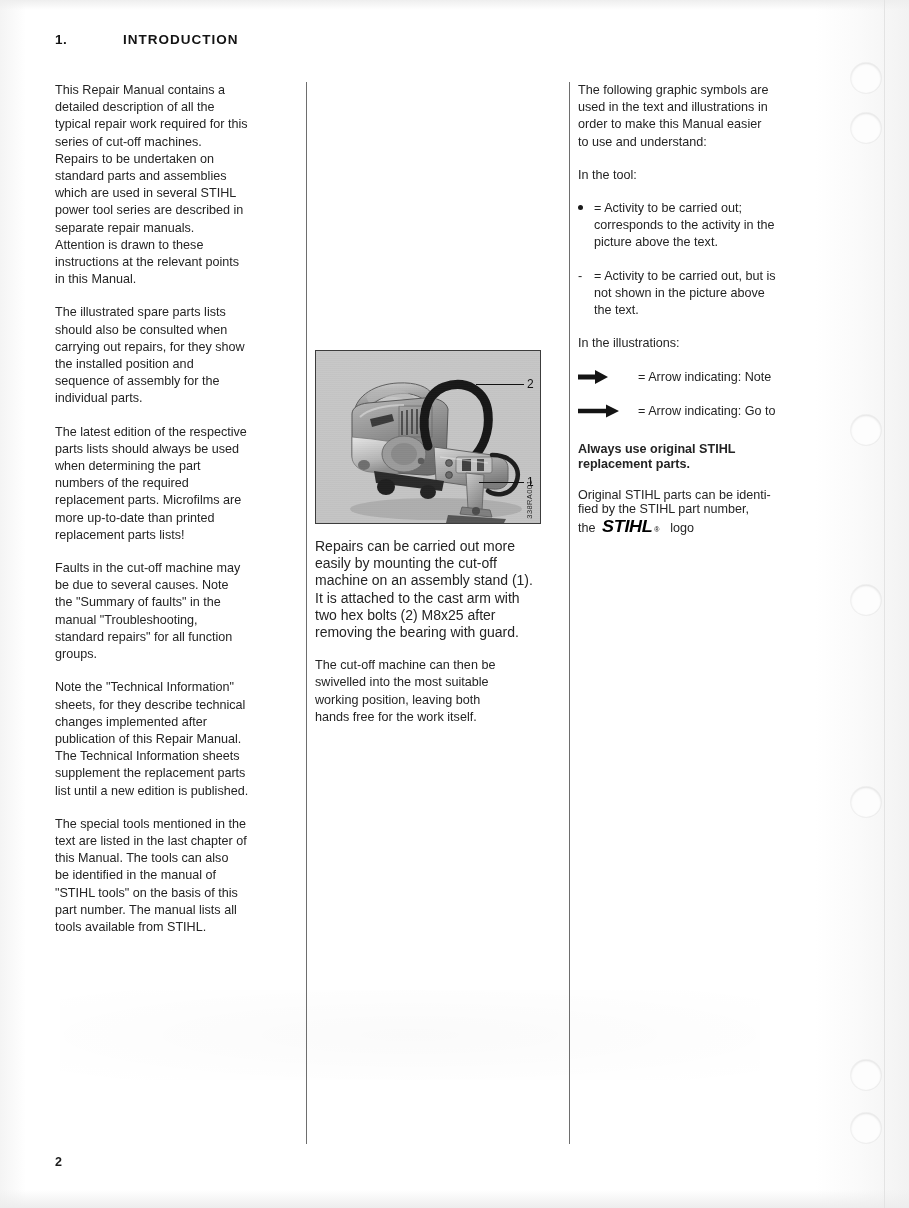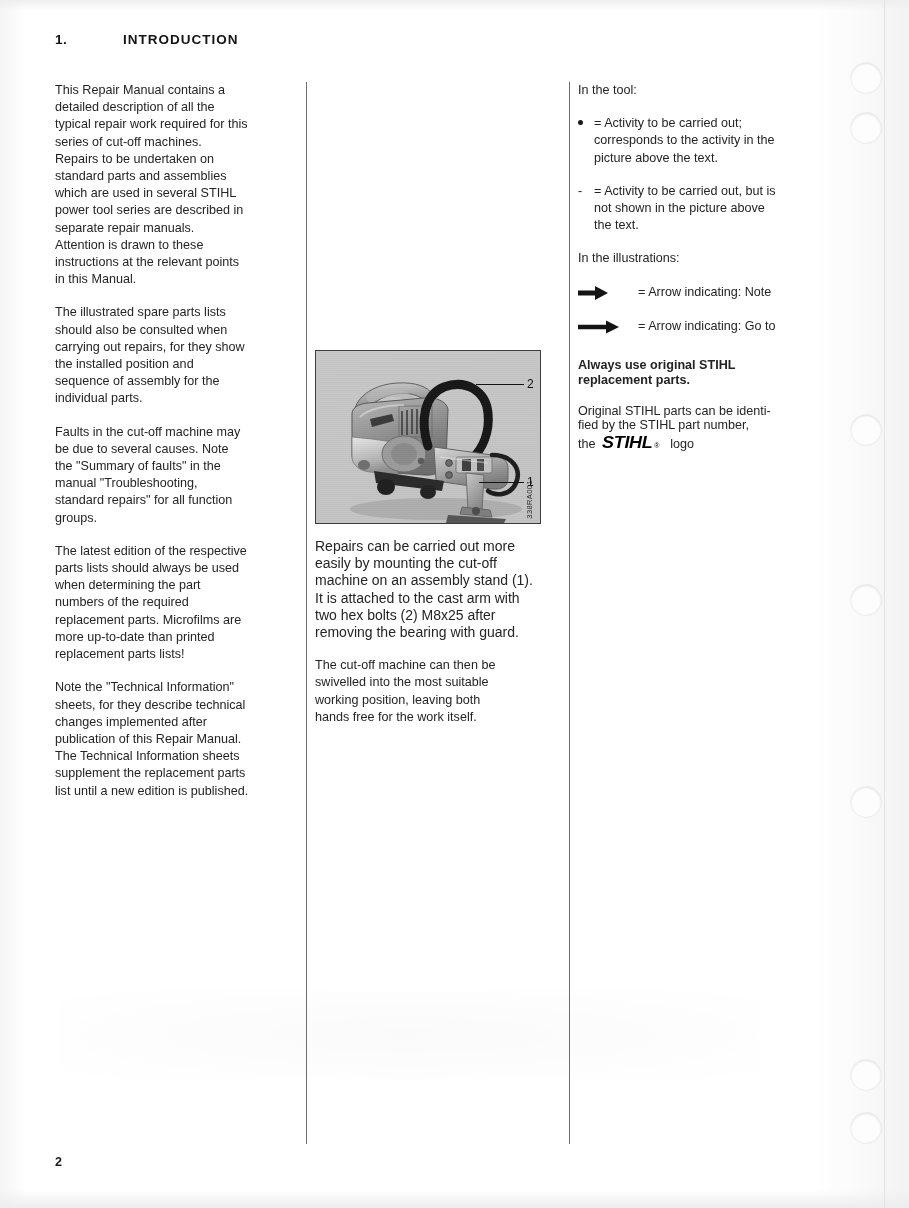--- a/index.html
+++ b/index.html
@@ -349,40 +349,47 @@
 separate repair manuals.
 Attention is drawn to these
 instructions at the relevant points
 in this Manual.</p>
       <p>The illustrated spare parts lists
 should also be consulted when
 carrying out repairs, for they show
 the installed position and
 sequence of assembly for the
 individual parts.</p>
-      <p>Faults in the cut-off machine may
-be due to several causes.  Note
-the "Summary of faults" in the
-manual "Troubleshooting,
-standard repairs" for all function
-groups.</p>
       <p>The latest edition of the respective
 parts lists should always be used
 when determining the part
 numbers of the required
 replacement parts.  Microfilms are
 more up-to-date than printed
 replacement parts lists!</p>
+      <p>Faults in the cut-off machine may
+be due to several causes.  Note
+the "Summary of faults" in the
+manual "Troubleshooting,
+standard repairs" for all function
+groups.</p>
       <p>Note the "Technical Information"
 sheets, for they describe technical
 changes implemented after
 publication of this Repair Manual.
 The Technical Information sheets
 supplement the replacement parts
 list until a new edition is published.</p>
+      <p>The special tools mentioned in the
+text are listed in the last chapter of
+this Manual.  The tools can also
+be identified in the manual of
+"STIHL tools" on the basis of this
+part number.  The manual lists all
+tools available from STIHL.</p>
     </div>
 
     <div class="col col-2">
 
       <div style="height:268px;"></div>
 
       <div class="figure">
         <div class="figure-frame">
           <div class="fig-bg"></div>
 
@@ -493,20 +500,24 @@
 It is attached to the cast arm with
 two hex bolts (2) M8x25 after
 removing the bearing with guard.</p>
       <p>The cut-off machine can then be
 swivelled into the most suitable
 working position, leaving both
 hands free for the work itself.</p>
     </div>
 
     <div class="col col-3">
+      <p>The following graphic symbols are
+used in the text and illustrations in
+order to make this Manual easier
+to use and understand:</p>
       <p>In the tool:</p>
 
       <div class="sym-row">
         <div class="sym-key">
           <span class="bullet-dot"></span>
         </div>
         <div class="sym-val">= Activity to be carried out;
 corresponds to the activity in the
 picture above the text.</div>
       </div>

